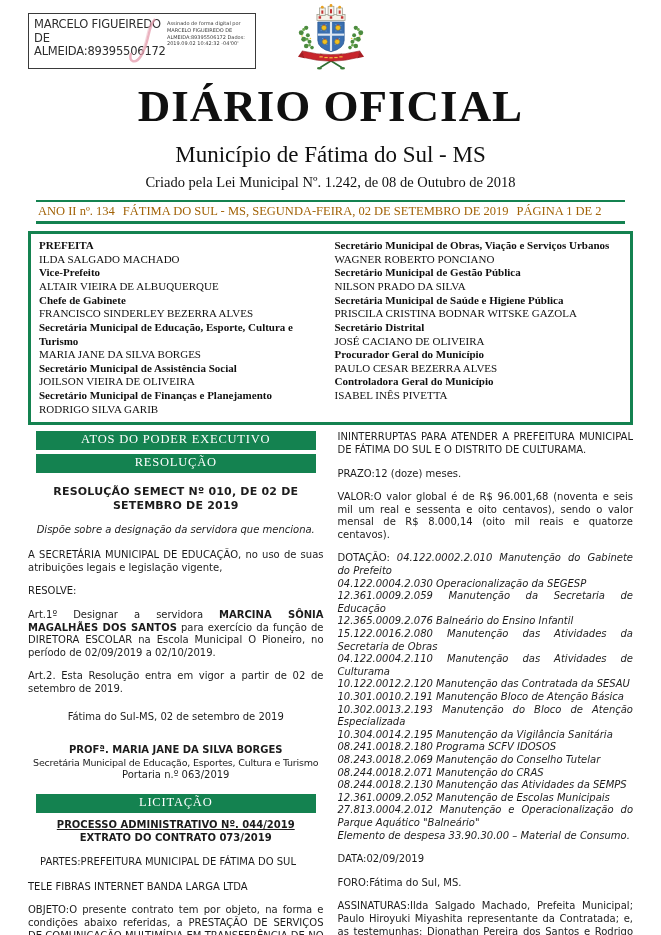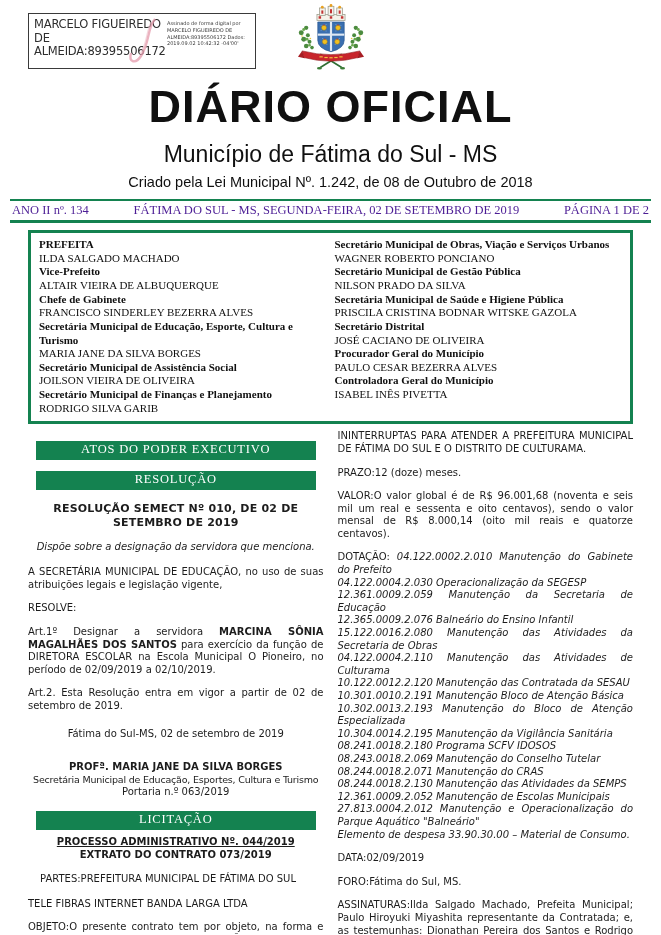--- a/index.html
+++ b/index.html
@@ -8,38 +8,38 @@
         font-family:"DejaVu Sans",sans-serif;color:var(--ink);}
   
   .top-row{position:relative;height:84px;}
   .sig-box{position:absolute;left:28px;top:13px;width:228px;min-height:56px;border:1px solid #3a3a3a;
            display:flex;gap:5px;padding:4px 5px;box-sizing:border-box;background:#fff;}
   .sig-big{width:128px;font-size:11.5px;line-height:1.18;color:#2e2e2e;letter-spacing:-0.2px;}
   .sig-small{flex:1;font-size:5px;line-height:1.35;color:#3c3c3c;padding-top:2px;}
   .sig-scribble{position:absolute;left:94px;top:2px;width:46px;height:52px;pointer-events:none;}
   .crest{position:absolute;left:50%;transform:translateX(-50%);top:3px;width:84px;height:76px;}
   
-  .masthead{text-align:center;font-family:Liberation Sans, sans-serif;color:#101010;}
+  .masthead{text-align:center;font-family:Liberation Serif, serif;color:#101010;}
   .mast-title{font-size:45px;line-height:1.02;font-weight:600;letter-spacing:1px;}
   .mast-sub{font-size:23px;line-height:1.1;margin-top:12px;}
   .mast-law{font-size:14.5px;margin-top:7px;}
   
-  .dateline{margin:9px 10px 0;border-top:2px solid var(--green);border-bottom:3px solid var(--green);
-            display:flex;justify-content:space-between;align-items:center;gap:8px;
-            font-family:"Liberation Serif",serif;font-size:12.5px;color:#4c1d95;padding:2px 2px;}
+  .dateline{margin:9px 36px 0;border-top:2px solid var(--green);border-bottom:3px solid var(--green);
+            display:flex;align-items:center;gap:8px;
+            font-family:"Liberation Serif",serif;font-size:12.5px;color:#a16207;padding:2px 2px;}
   
   .officials{margin:7px 28px 0;border:3px solid var(--green);display:grid;grid-template-columns:1fr 1fr;
              column-gap:8px;padding:5px 8px 6px;font-family:"Liberation Serif",serif;font-size:11px;
              line-height:1.24;color:#101010;box-sizing:border-box;}
   .off-role{font-weight:700;}
   
   .columns{display:flex;gap:14px;margin:6px 28px 0;font-size:10px;line-height:1.26;color:#1c1c1c;}
   .col{flex:1;min-width:0;}
   .banner{background:var(--green);color:#fff;text-align:center;font-family:"Liberation Serif",serif;
-          font-size:12.5px;letter-spacing:0.8px;padding:1px 0 2px;margin:11px 8px 4px;}
+          font-size:12.5px;letter-spacing:0.8px;padding:1px 0 2px;margin:0 8px 4px;}
   .banner.lic{margin-top:13px;margin-bottom:6px;}
   .res-heading{font-weight:700;text-align:center;font-size:11px;letter-spacing:0.2px;margin:12px 4px 11px;}
   .res-summary{font-style:italic;text-align:center;font-size:10px;margin:0 0 13px;}
   p{margin:0 0 11px;}
   .just{text-align:justify;}
   .center{text-align:center;}
   .b{font-weight:700;}
   .u{text-decoration:underline;}
   .tight{margin:12px;}
   .sigline{margin-top:13px;line-height:0.7;overflow:hidden;white-space:nowrap;}

